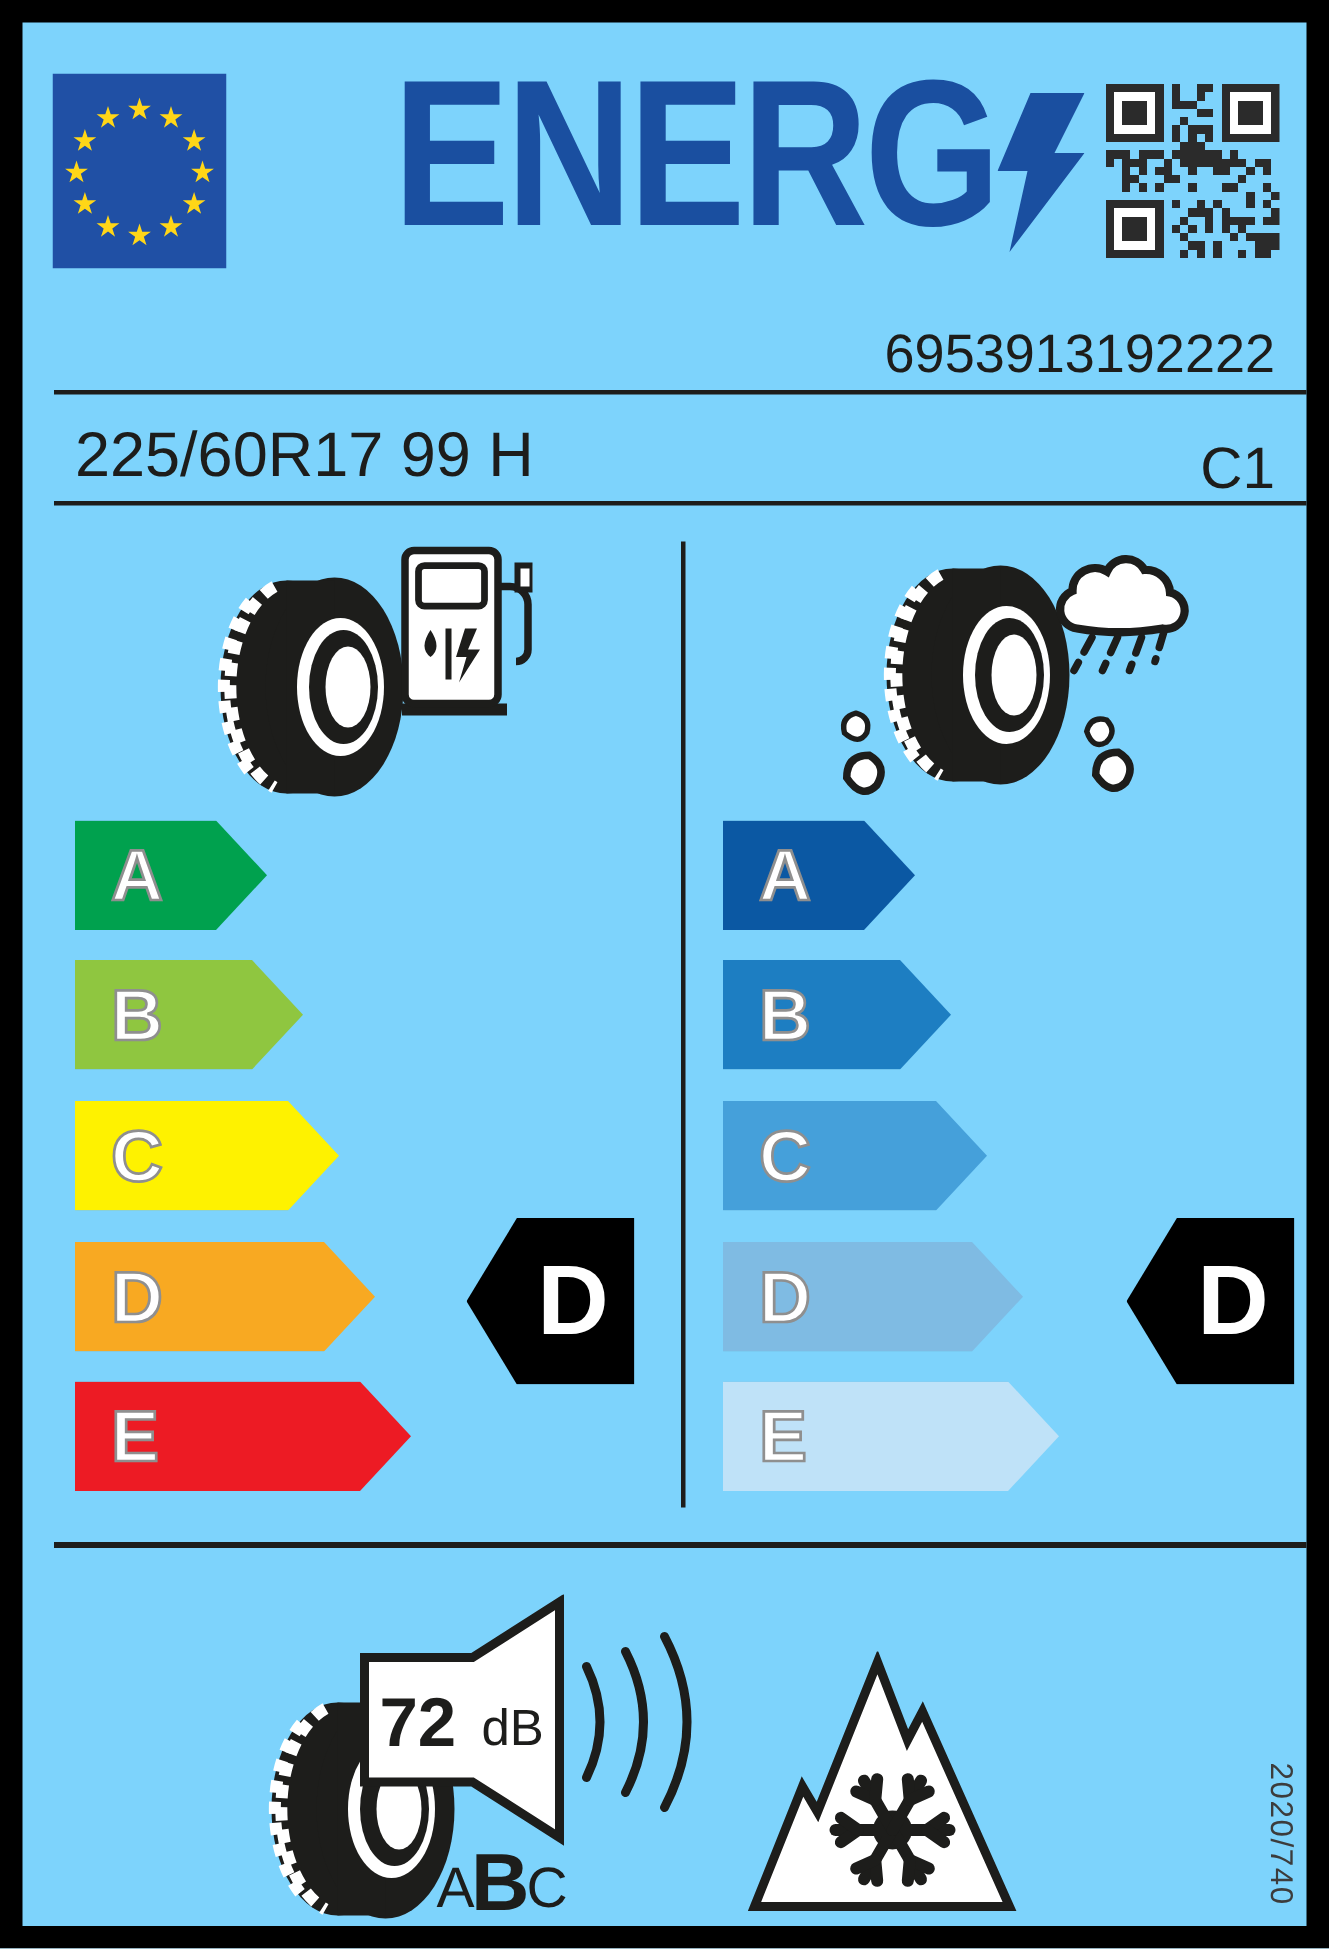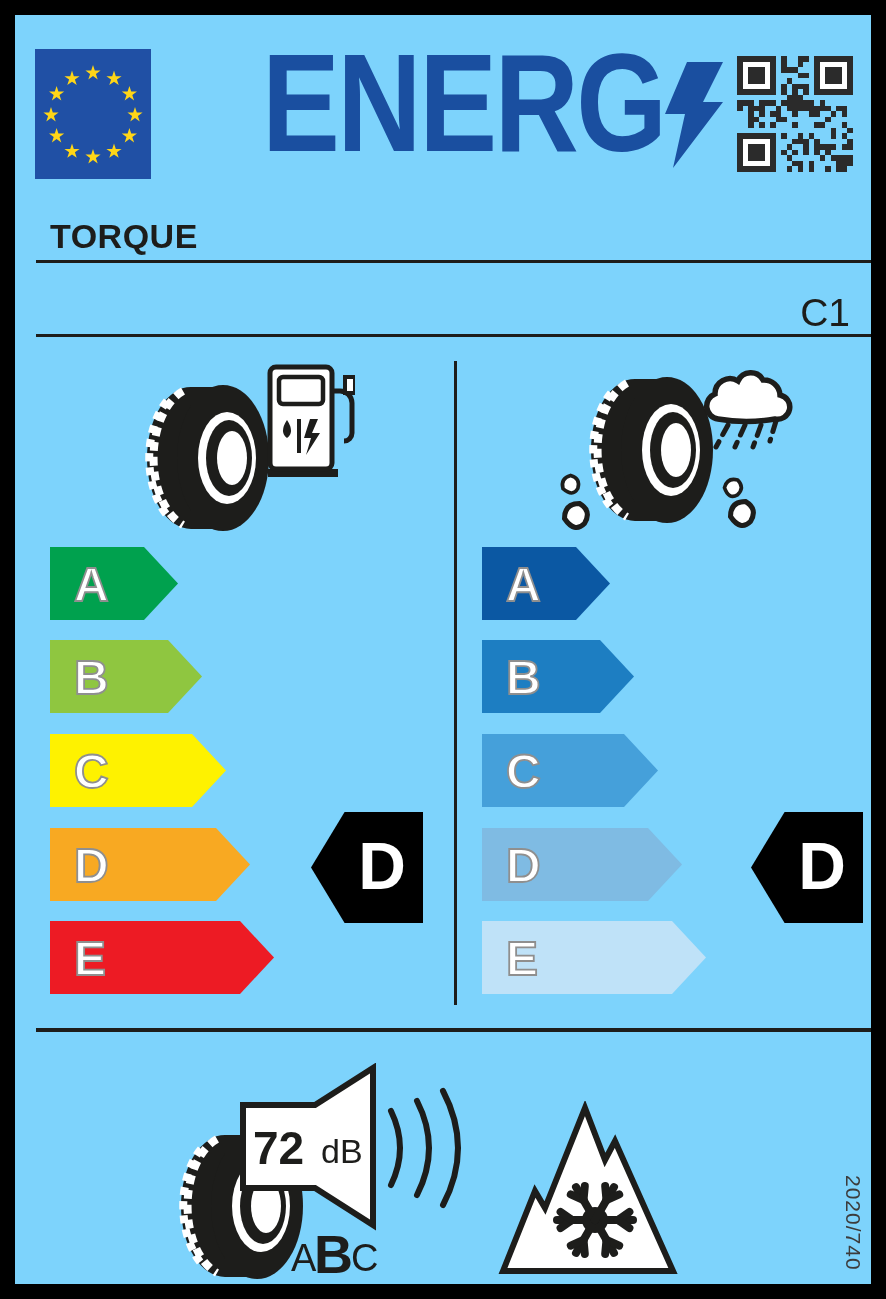--- a/index.html
+++ b/index.html
@@ -211,22 +211,23 @@
           <rect x="9" y="20" width="1" height="1"></rect>
           <rect x="11" y="20" width="1" height="1"></rect>
           <rect x="13" y="20" width="1" height="1"></rect>
           <rect x="16" y="20" width="1" height="1"></rect>
           <rect x="18" y="20" width="1" height="1"></rect>
           <rect x="19" y="20" width="1" height="1"></rect>
         </g>
     </g>
   </svg>
 
-  <div class="abs brand">TORQUE</div>
+  <div class="abs ident">6953913192222</div>
   <div class="abs rule r1"></div>
+  <div class="abs size">225/60R17 99 H</div>
   <div class="abs tclass">C1</div>
   <div class="abs rule r2"></div>
 
   <div class="abs vdiv"></div>
 
   <svg class="abs" style="left:125px;top:348px" width="215" height="172" viewBox="0 0 215 172">
     <use href="#tire" transform="translate(3,20)"></use>
     <g transform="translate(126,2)">
       <rect x="2" y="104" width="70" height="8" fill="#1d1d1b"></rect>
       <rect x="4" y="2" width="62" height="102" rx="6" fill="#fff" stroke="#1d1d1b" stroke-width="5"></rect>

